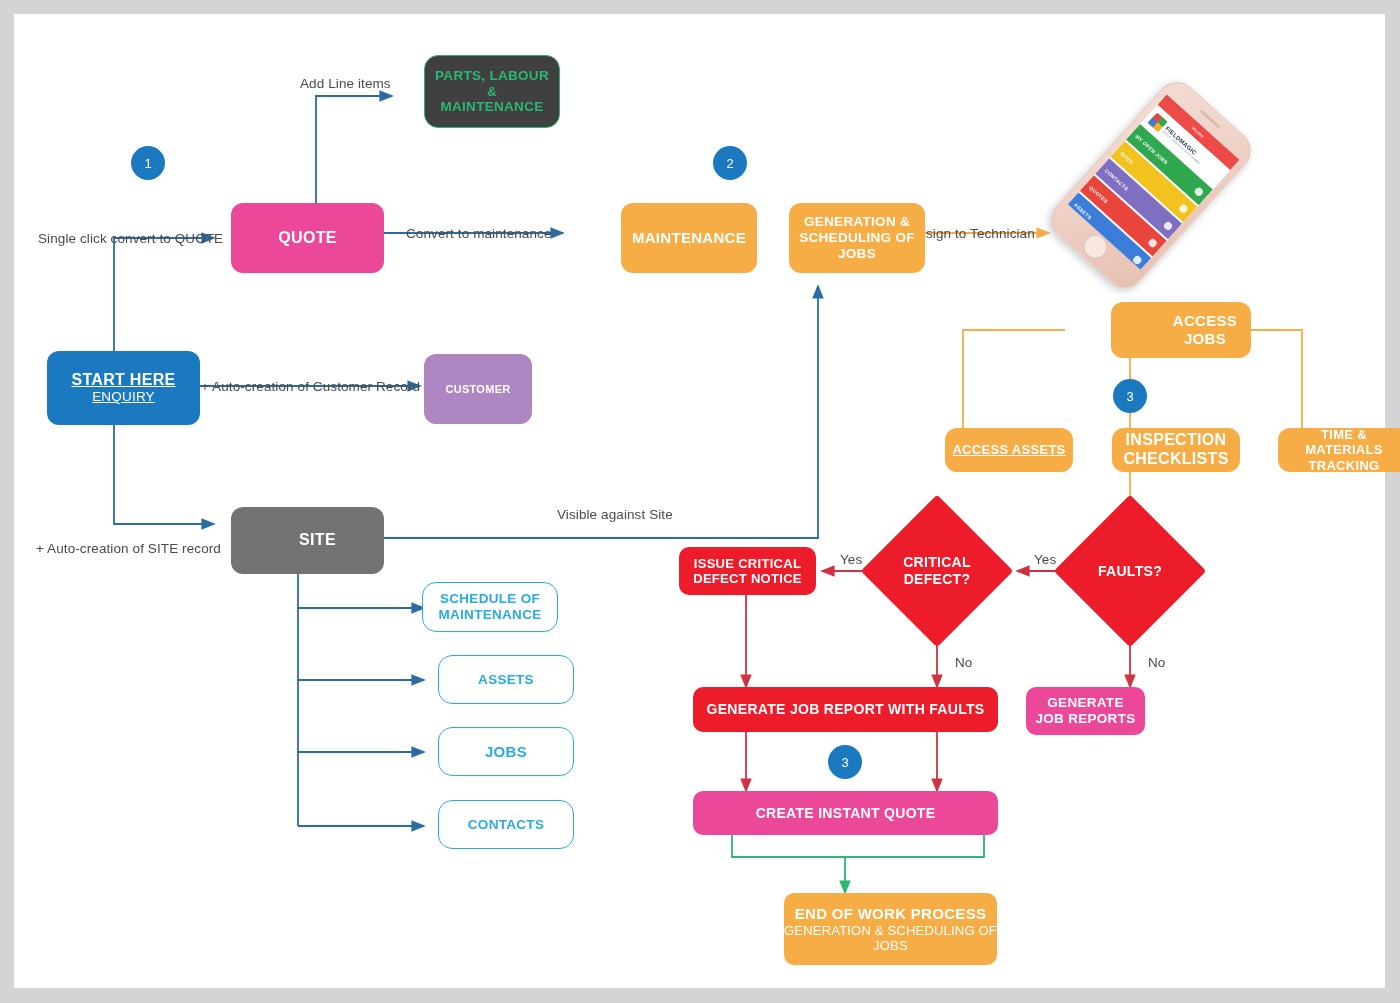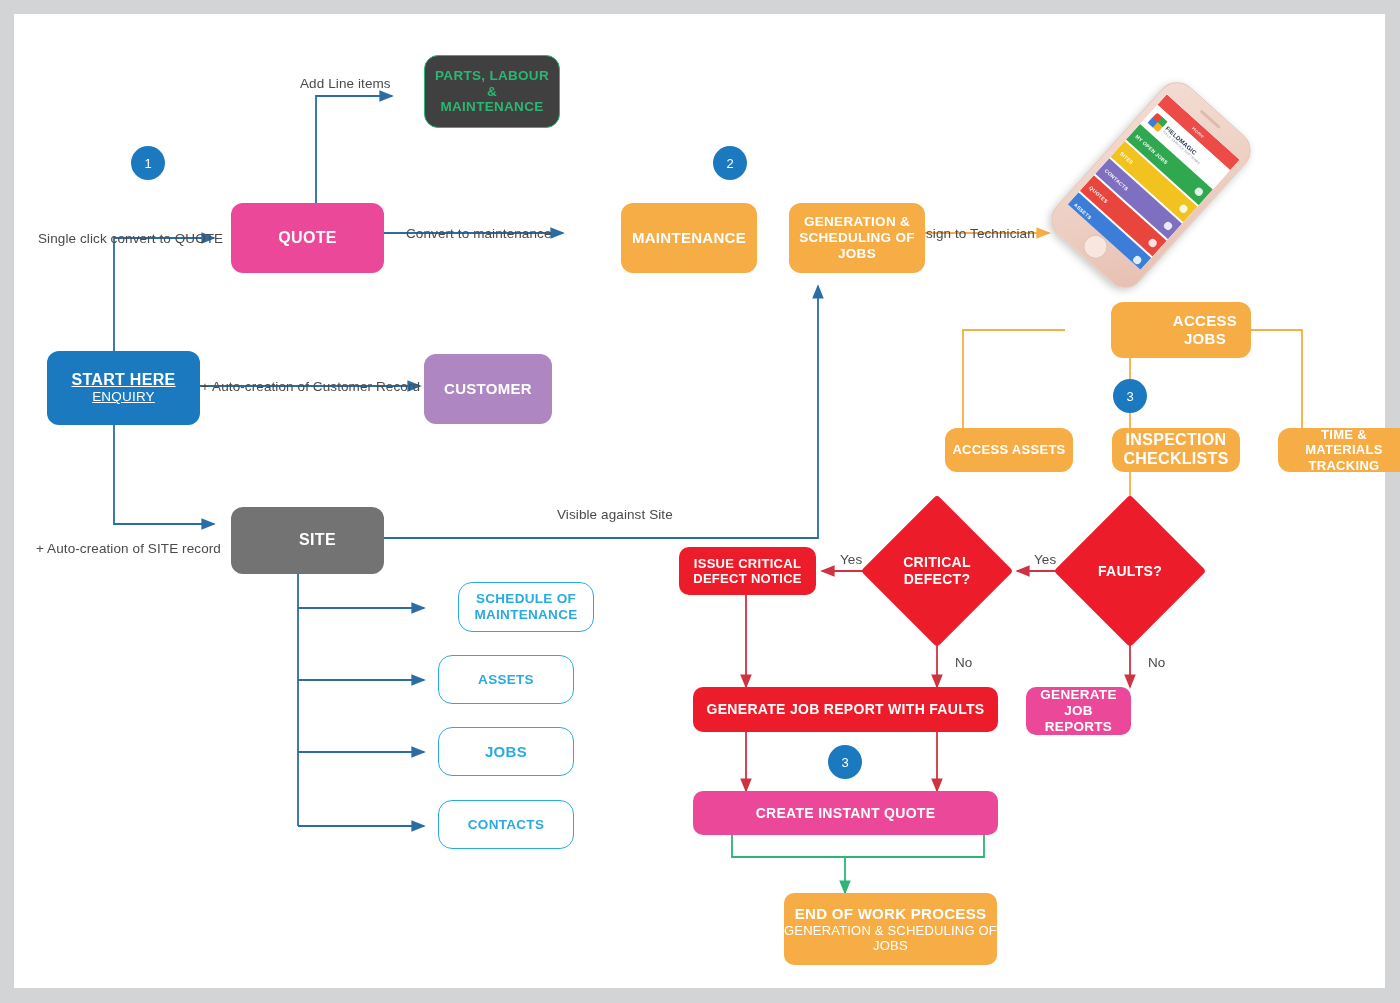--- a/index.html
+++ b/index.html
@@ -281,49 +281,49 @@
   </div>
 
   <div class="node c-orange" style="left:561px; top:189px; width:136px; height:70px; font-size:15px;">
     <span>MAINTENANCE</span>
   </div>
 
   <div class="node c-orange" style="left:729px; top:189px; width:136px; height:70px; font-size:13.5px; padding:0 8px;">
     <span>GENERATION &amp; SCHEDULING OF JOBS</span>
   </div>
 
-  <div class="node c-purple" style="left:410px; top:340px; width:128px; height:70px; font-size:15px;">
+  <div class="node c-purple" style="left:410px; top:340px; width:108px; height:70px; font-size:11px;">
     <span>CUSTOMER</span>
   </div>
 
   <div class="node c-site" style="left:217px; top:493px; width:153px; height:67px; font-size:16px;">
     <span>SITE</span>
   </div>
 
-  <div class="node outline-blue" style="left:444px; top:568px; width:136px; height:50px; font-size:13.5px; padding:3px 8px;">
+  <div class="node outline-blue" style="left:408px; top:568px; width:136px; height:50px; font-size:13.5px; padding:3px 8px;">
     <span>SCHEDULE OF MAINTENANCE</span>
   </div>
 
   <div class="node outline-blue" style="left:424px; top:641px; width:136px; height:49px; font-size:13.5px;">
     <span>ASSETS</span>
   </div>
 
   <div class="node outline-blue" style="left:424px; top:713px; width:136px; height:49px; font-size:15px;">
     <span>JOBS</span>
   </div>
 
   <div class="node outline-blue" style="left:424px; top:786px; width:136px; height:49px; font-size:13.5px;">
     <span>CONTACTS</span>
   </div>
 
   <div class="node c-orange" style="left:1051px; top:288px; width:140px; height:56px; font-size:15px;padding-left:48px;">
     <span>ACCESS JOBS</span>
   </div>
 
-  <div class="node c-orange" style="left:885px; top:414px; width:128px; height:44px; font-size:13px;">
+  <div class="node c-orange" style="left:885px; top:414px; width:128px; height:44px; font-size:13px;text-decoration:underline;">
     <span>ACCESS ASSETS</span>
   </div>
 
   <div class="node c-orange" style="left:1052px; top:414px; width:128px; height:44px; font-size:16px; padding:0 6px;">
     <span>INSPECTION CHECKLISTS</span>
   </div>
 
   <div class="node c-orange" style="left:1218px; top:414px; width:132px; height:44px; font-size:13px; padding:0 6px;">
     <span>TIME &amp; MATERIALS TRACKING</span>
   </div>
@@ -339,21 +339,21 @@
   </div>
 
   <div class="node c-red" style="left:665px; top:533px; width:137px; height:48px; font-size:13px; padding:0 6px; border-radius:10px;">
     <span>ISSUE CRITICAL DEFECT NOTICE</span>
   </div>
 
   <div class="node c-red" style="left:679px; top:673px; width:305px; height:45px; font-size:14px; border-radius:10px;">
     <span>GENERATE JOB REPORT WITH FAULTS</span>
   </div>
 
-  <div class="node c-green" style="left:1012px; top:673px; width:105px; height:48px; font-size:13.5px; padding:0 6px; border-radius:10px;text-align:center;">
+  <div class="node c-green" style="left:1012px; top:673px; width:119px; height:48px; font-size:13.5px; padding:0 6px; border-radius:10px;text-align:center;">
     <span>GENERATE JOB REPORTS</span>
   </div>
 
   <div class="node c-green" style="left:679px; top:777px; width:305px; height:44px; font-size:14px; border-radius:10px;">
     <span>CREATE INSTANT QUOTE</span>
   </div>
 
   <div class="node c-orange" style="left:724px; top:879px; width:213px; height:72px; font-size:15px; border-radius:10px;">
     <span>END OF WORK PROCESS</span>
     <span class="sub" style="font-size:13px;">GENERATION &amp; SCHEDULING OF JOBS</span>

